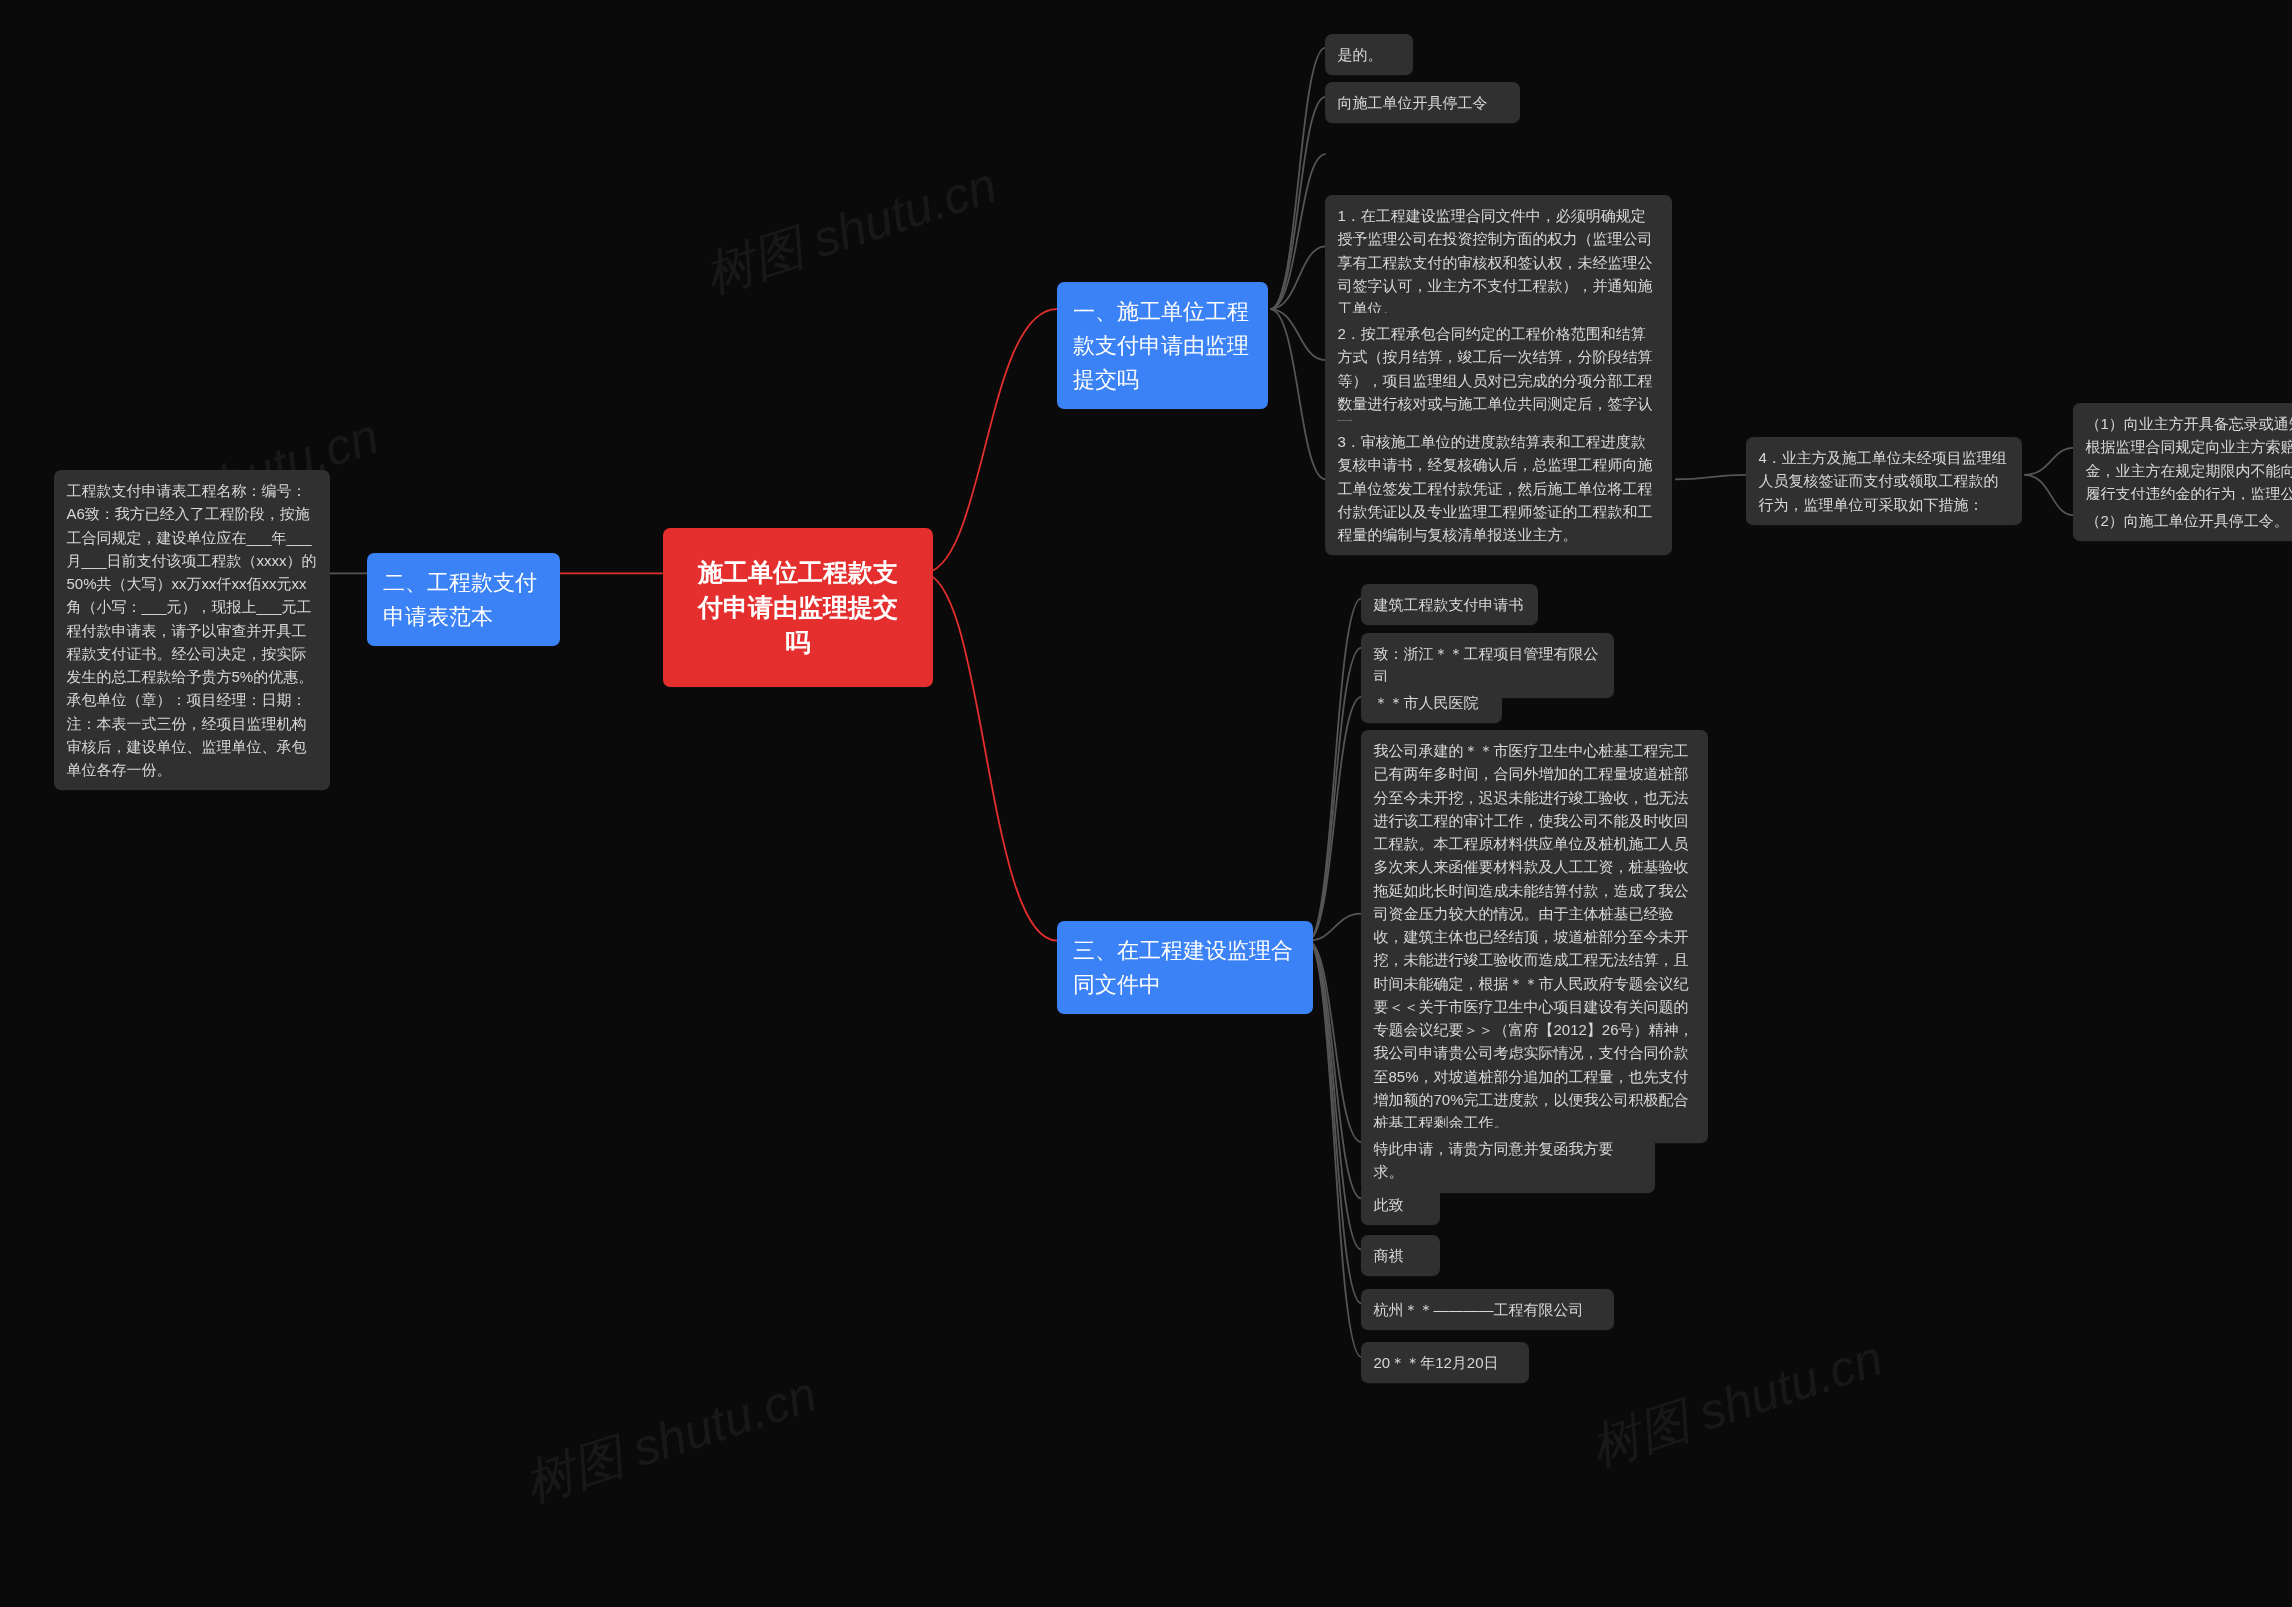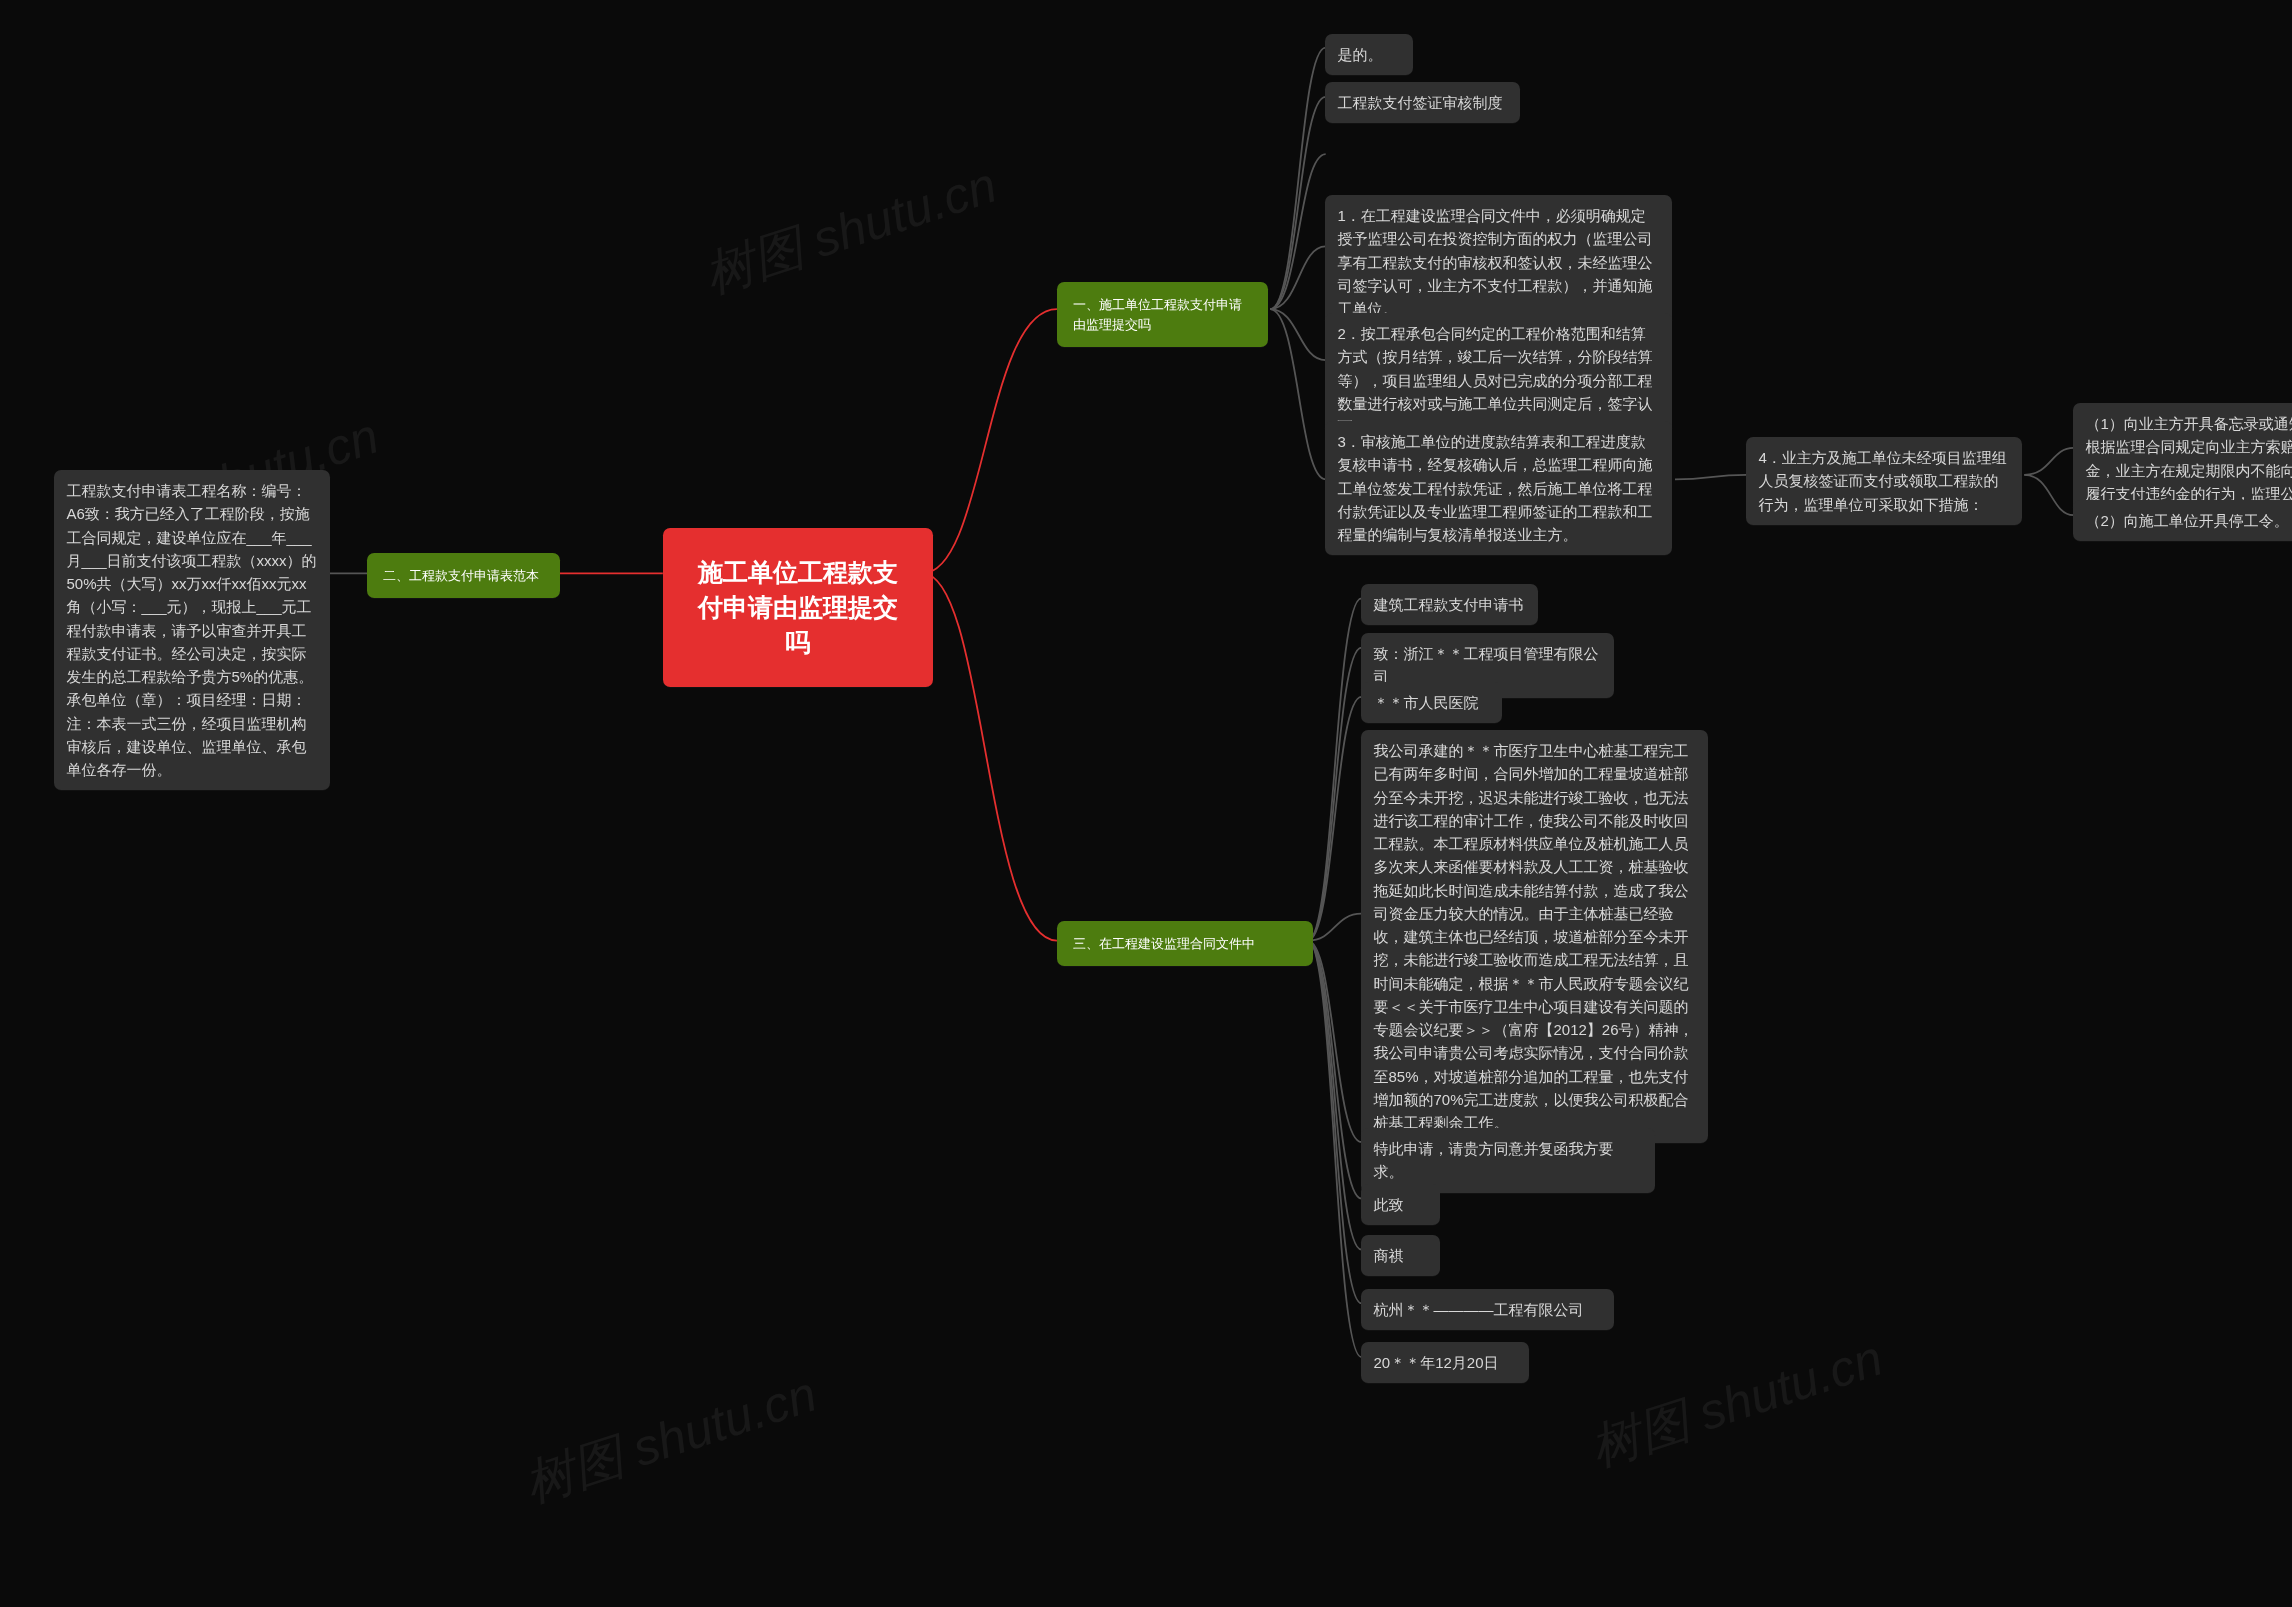--- a/index.html
+++ b/index.html
@@ -1,19 +1,19 @@
 <!DOCTYPE html>
 <html style="font-size:14.3px"><head>
 <meta charset="utf-8">
 <style>
   html,body{margin:0;padding:0;width:2293px;height:1608px;background:#0a0a0a;overflow:hidden;font-family:"PingFang SC","Microsoft YaHei",sans-serif;}
   .canvas{position:relative;width:2293px;height:1608px;}
   .node{position:absolute;background:#303030;color:#d8d8d8;font-size:16px;line-height:1.55;padding:9px 12.5px;border-radius:7.2px;box-shadow:0 0.9px 0 rgba(255,255,255,.03);}
   .node.root{background:#e52f2f;color:#fff;font-size:25px;font-weight:600;text-align:center;padding:27px 23px;line-height:1.4;}
-  .node.sub{background:#4d7c0f;color:#fff;font-size:13px;font-weight:500;padding:12.5px 16px;}
+  .node.sub{background:#3b82f6;color:#fff;font-size:22px;font-weight:500;padding:12.5px 16px;}
   .node.small{font-size:15px;}
   .wm{position:absolute;color:rgba(255,255,255,.06);font-size:50px;font-style:italic;transform:rotate(-18deg);pointer-events:none;user-select:none;white-space:nowrap;}
   svg.edges{position:absolute;left:0;top:0;width:2293px;height:1608px;pointer-events:none;}
   svg.edges path{stroke:#e52f2f;stroke-width:2;fill:none;}
   svg.edges path.grey{stroke:#555;}
 </style>
 </head>
 <body>
 
 <div class="canvas">
@@ -54,21 +54,21 @@
     <path class="grey" d="M1460 1050 C1490 1050 1490 1395 1520 1395"></path>
     <path class="grey" d="M1460 1050 C1490 1050 1490 1455 1520 1455"></path>
     <path class="grey" d="M1460 1050 C1490 1050 1490 1515 1520 1515"></path>
   </svg>
 
   <div class="node root" style="left:663px;top:528px;width:224px">施工单位工程款支付申请由监理提交吗</div>
 
   <div class="node sub" style="left:1057px;top:282px;width:179px">一、施工单位工程款支付申请由监理提交吗</div>
 
   <div class="node small" style="left:1325px;top:34px;width:63px">是的。</div>
-  <div class="node small" style="left:1325px;top:82px;width:170px">工程款支付签证审核制度</div>
+  <div class="node small" style="left:1325px;top:82px;width:170px">向施工单位开具停工令</div>
   <div class="node small" style="left:1325px;top:195px;width:322px">1．在工程建设监理合同文件中，必须明确规定授予监理公司在投资控制方面的权力（监理公司享有工程款支付的审核权和签认权，未经监理公司签字认可，业主方不支付工程款），并通知施工单位。</div>
   <div class="node small" style="left:1325px;top:313px;width:322px">2．按工程承包合同约定的工程价格范围和结算方式（按月结算，竣工后一次结算，分阶段结算等），项目监理组人员对已完成的分项分部工程数量进行核对或与施工单位共同测定后，签字认可。</div>
   <div class="node small" style="left:1325px;top:421px;width:322px">3．审核施工单位的进度款结算表和工程进度款复核申请书，经复核确认后，总监理工程师向施工单位签发工程付款凭证，然后施工单位将工程付款凭证以及专业监理工程师签证的工程款和工程量的编制与复核清单报送业主方。</div>
 
   <div class="node small" style="left:1746px;top:437px;width:251px">4．业主方及施工单位未经项目监理组人员复核签证而支付或领取工程款的行为，监理单位可采取如下措施：</div>
   <div class="node small" style="left:2073px;top:403px;width:264px">（1）向业主方开具备忘录或通知书，并根据监理合同规定向业主方索赔违约金，业主方在规定期限内不能向监理方履行支付违约金的行为，监理公司可直接向人民法院起诉。</div>
   <div class="node small" style="left:2073px;top:500px;width:206px">（2）向施工单位开具停工令。</div>
 
   <div class="node sub" style="left:367px;top:553px;width:161px">二、工程款支付申请表范本</div>
   <div class="node small" style="left:54px;top:470px;width:251px">工程款支付申请表工程名称：编号：A6致：我方已经入了工程阶段，按施工合同规定，建设单位应在___年___月___日前支付该项工程款（xxxx）的50%共（大写）xx万xx仟xx佰xx元xx角（小写：___元），现报上___元工程付款申请表，请予以审查并开具工程款支付证书。经公司决定，按实际发生的总工程款给予贵方5%的优惠。承包单位（章）：项目经理：日期：注：本表一式三份，经项目监理机构审核后，建设单位、监理单位、承包单位各存一份。</div>

